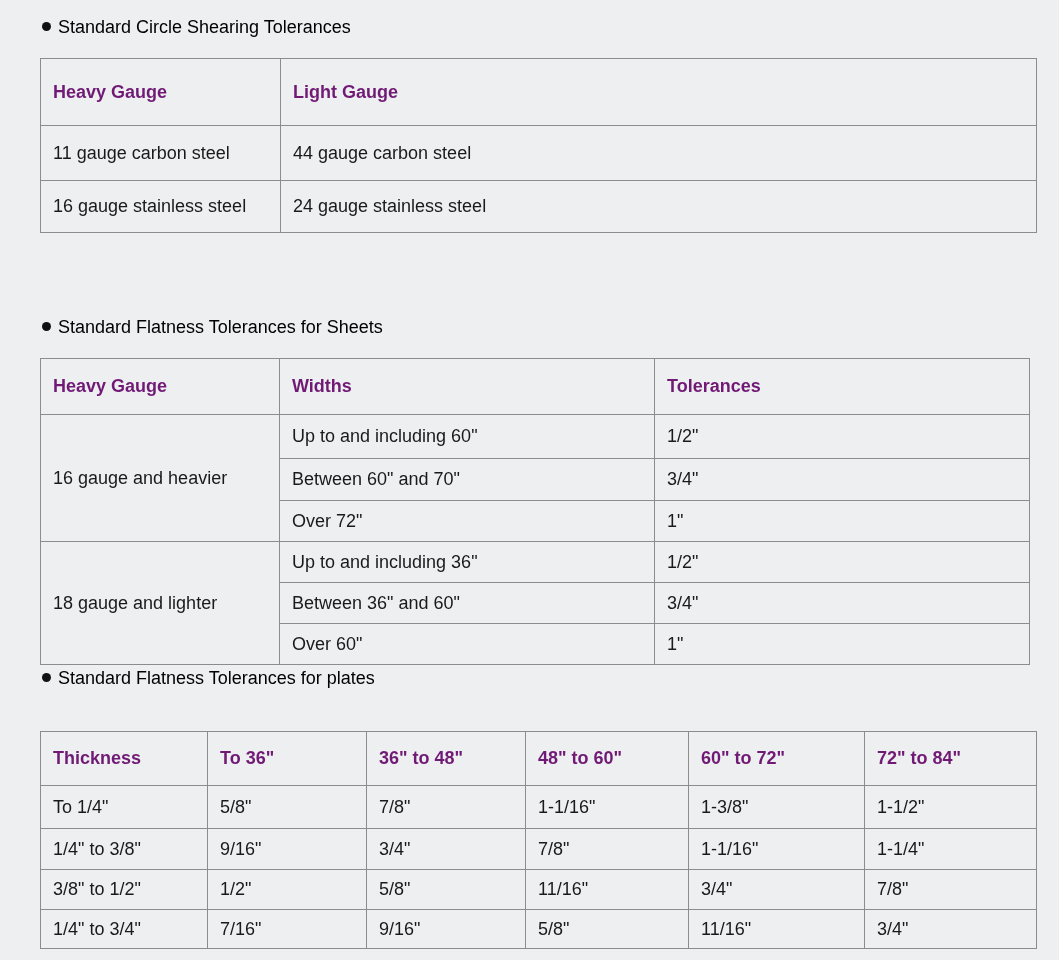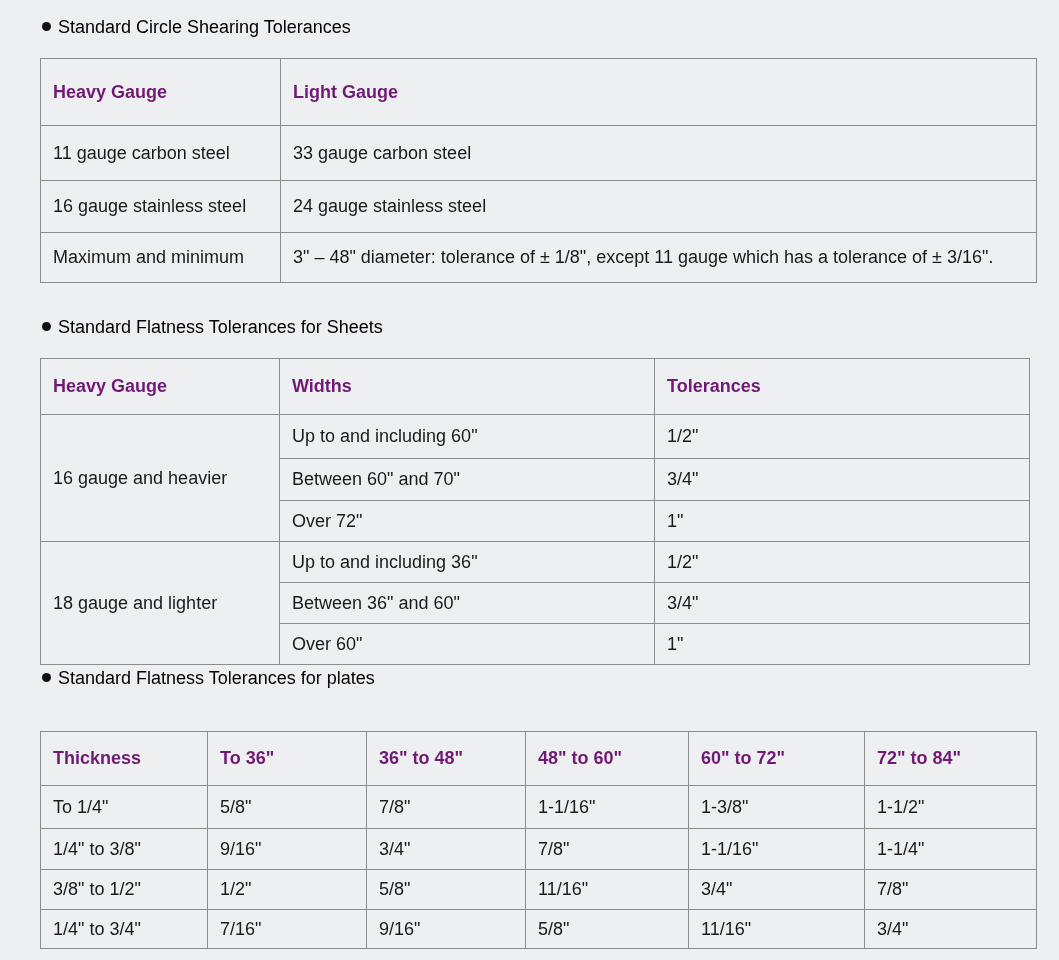--- a/index.html
+++ b/index.html
@@ -68,29 +68,25 @@
       <col style="width:240px">
       <col style="width:756px">
     </colgroup>
   <tbody>
       <tr style="height:67px;">
     <th>Heavy Gauge</th>
     <th>Light Gauge</th>
   </tr>
   <tr style="height:55px;">
     <td>11 gauge carbon steel</td>
-    <td>33 gauge carbon steel</td>
+    <td>44 gauge carbon steel</td>
   </tr>
   <tr style="height:52px;">
     <td>16 gauge stainless steel</td>
     <td>24 gauge stainless steel</td>
-  </tr>
-  <tr style="height:50px;">
-    <td>Maximum and minimum</td>
-    <td>3" – 48" diameter: tolerance of ± 1/8", except 11 gauge which has a tolerance of ± 3/16".</td>
   </tr>
 </tbody>
   </table>
 
 <div class="section-heading" style="top:317px;text-align:right;">
   <span class="bullet"></span><span>Standard Flatness Tolerances for Sheets</span>
 </div>
 
 <table class="spec" style="left:40px; top:358px; width:989px;">
   <colgroup>

